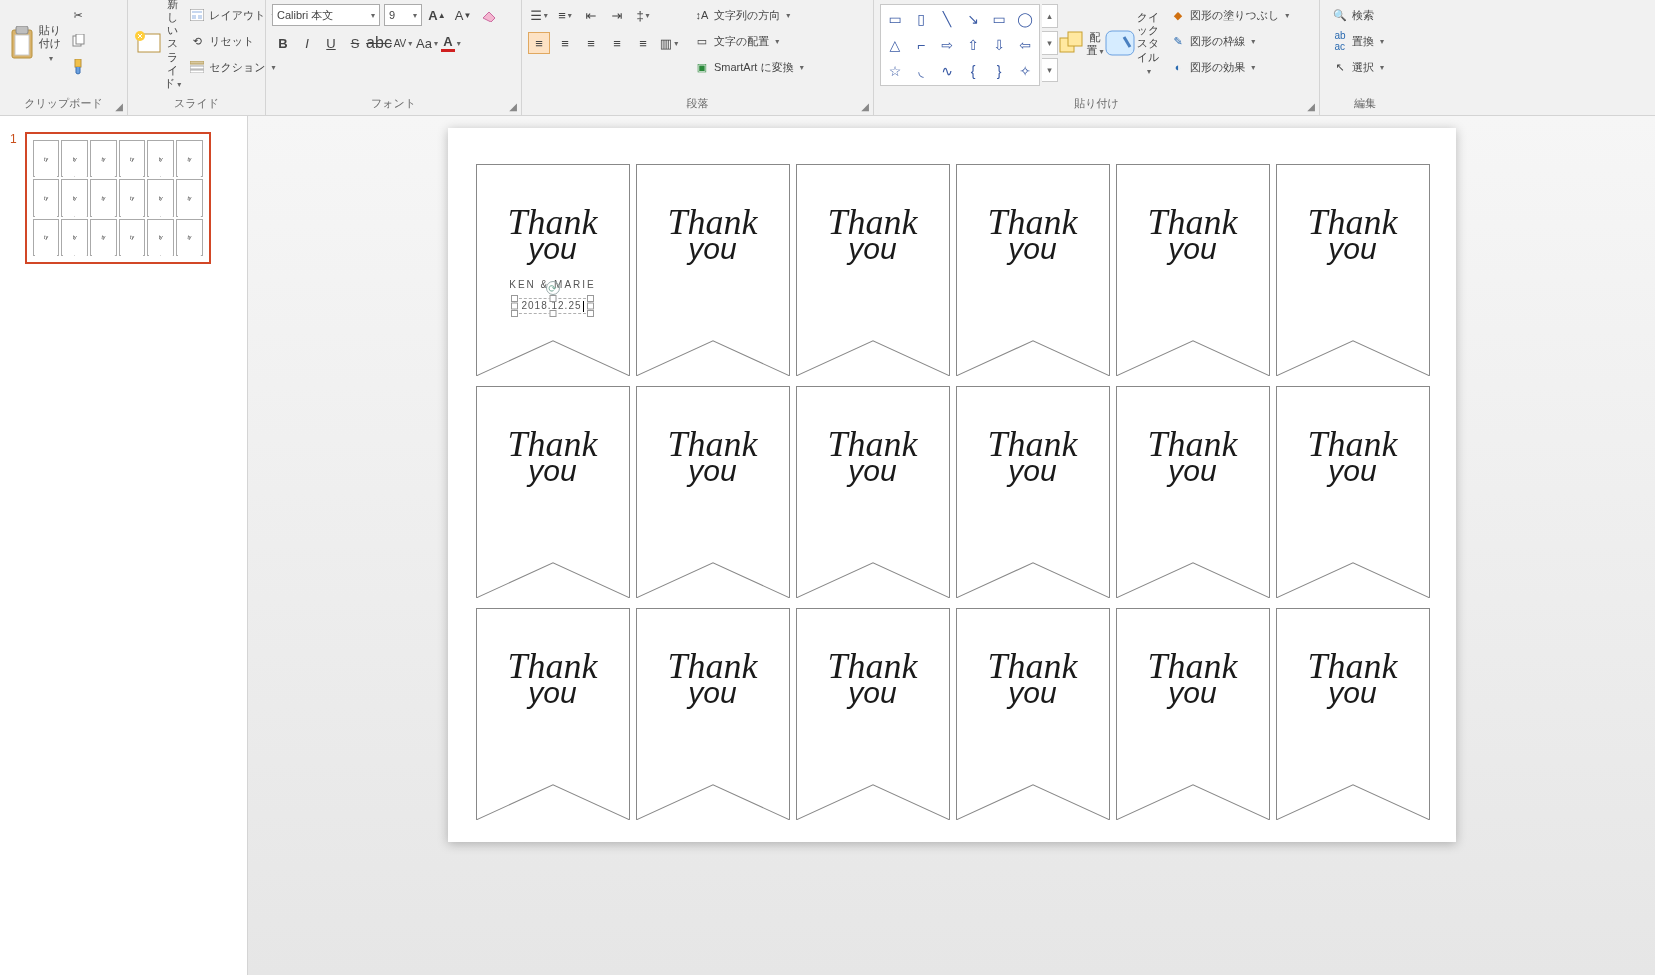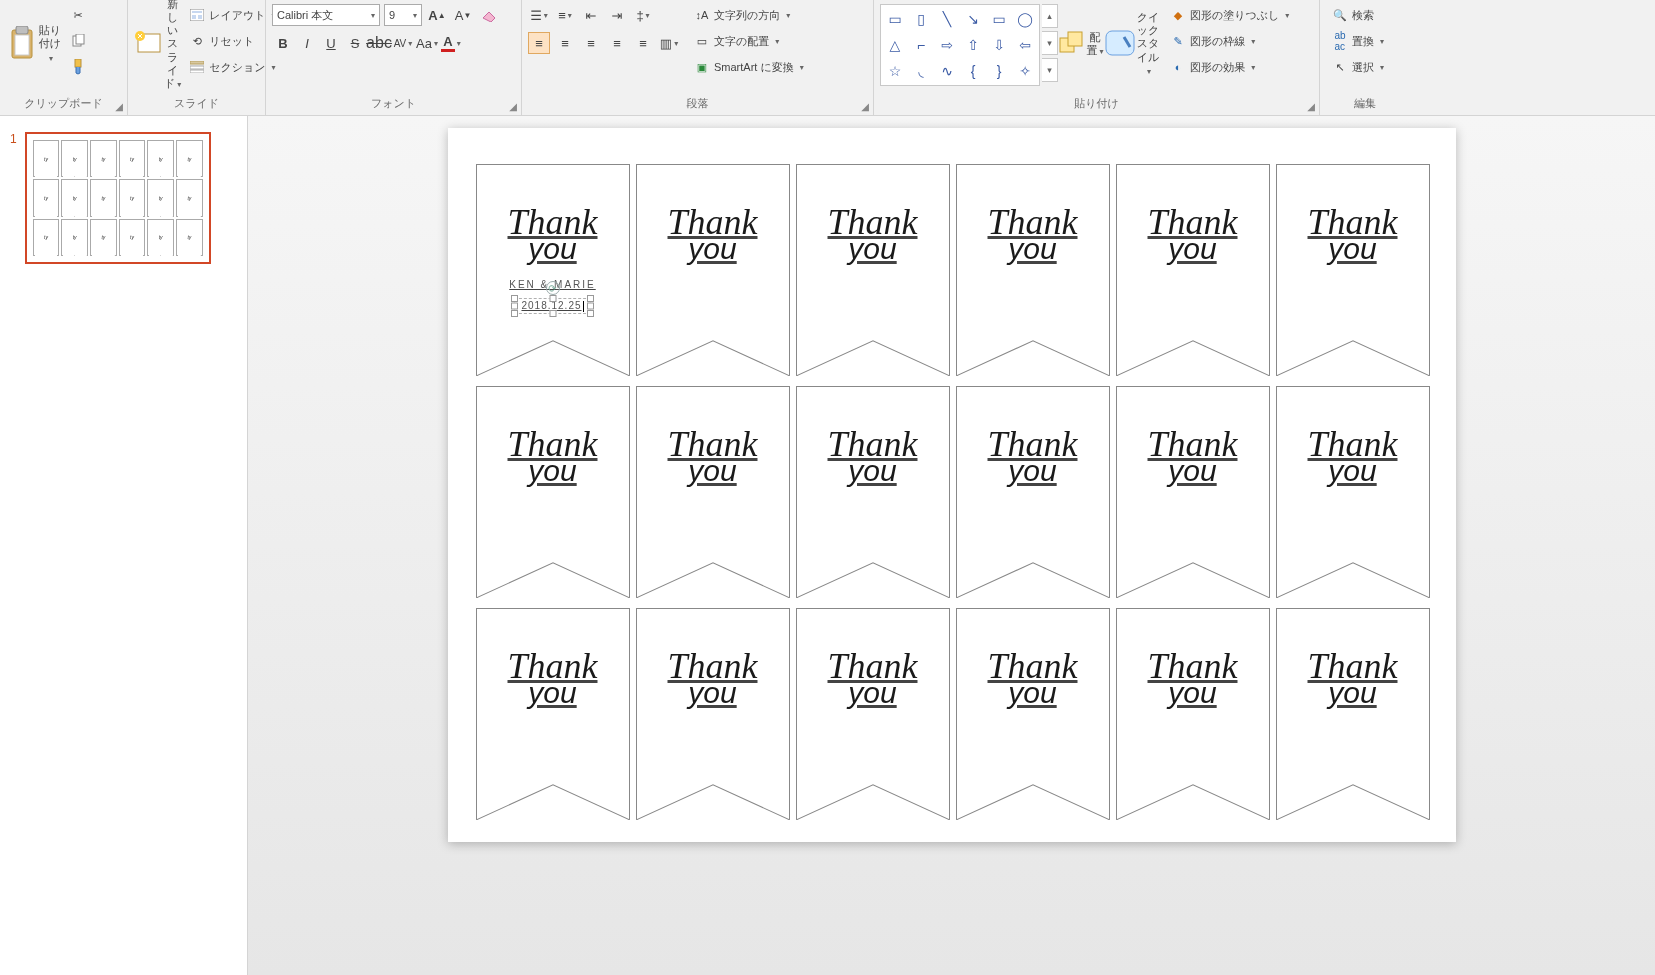--- a/index.html
+++ b/index.html
@@ -34,21 +34,21 @@
 .workspace { display: flex; height: calc(975px - 116px); }
 .thumb-panel { width: 248px; background: #fff; border-right: 1px solid #d4d4d4; padding: 16px 10px; }
 .thumb-wrap { display: flex; gap: 8px; }
 .thumb-num { font-size: 12px; color: #c94f1b; }
 .thumb { width: 186px; height: 132px; border: 2px solid #d24726; background: #fff; position: relative; padding: 6px; }
 .thumb-grid { display: grid; grid-template-columns: repeat(6, 1fr); grid-template-rows: repeat(3, 1fr); gap: 2px; width: 100%; height: 100%; }
 .thumb-flag { border: 0.5px solid #aaa; position: relative; font-size: 5px; font-style: italic; display:flex; align-items:center; justify-content:center; color:#333; background:#fff;}
 .thumb-flag::after { content: ""; position: absolute; bottom: -1px; left: 0; right: 0; height: 6px; background: linear-gradient(to bottom right, transparent 49%, #fff 50%) left/50% 100% no-repeat, linear-gradient(to bottom left, transparent 49%, #fff 50%) right/50% 100% no-repeat; }
 
 .canvas-area { flex: 1; background: #eaeaea; background: linear-gradient(#f6f6f6,#e6e6e6); display: flex; justify-content: center; align-items: flex-start; padding-top: 12px; overflow: auto; }
-.slide { width: 1008px; height: 714px; background: #fff; box-shadow: 0 2px 10px rgba(0,0,0,0.25); position: relative; text-decoration: underline; }
+.slide { width: 1008px; height: 714px; background: #fff; box-shadow: 0 2px 10px rgba(0,0,0,0.25); position: relative; }
 .flags { display: grid; grid-template-columns: repeat(6, 154px); grid-template-rows: repeat(3, 212px); gap: 10px 6px; padding: 36px 28px 20px; }
 .flag { border: 1px solid #888; position: relative; background: #fff; display: flex; flex-direction: column; align-items: center; padding-top: 42px; }
 .flag svg.notch { position: absolute; bottom: -1px; left: -1px; width: calc(100% + 2px); height: 44px; }
 .ty { font-family: "Brush Script MT", cursive; font-size: 36px; line-height: 0.85; color: #1a1a1a; text-align: center; font-style: italic; }
 .ty .l2 { display:block; font-size: 30px; margin-top: -2px;}
 .names { font-size: 10px; letter-spacing: 2px; color: #555; margin-top: 18px; font-family: Arial, sans-serif;}
 .datebox { border: 1px dashed #b0b0b0; padding: 1px 6px; font-size: 10px; letter-spacing: 1px; color: #555; margin-top: 8px; position: relative; font-family: Arial, sans-serif;}
 .handle { width: 7px; height: 7px; background: #fff; border: 1px solid #999; position: absolute; }
 .rot { position: absolute; top: -18px; left: 50%; transform: translateX(-50%); width: 14px; height: 14px; border: 1px solid #9aa; border-radius: 50%; color: #7a9; font-size: 10px; display:flex;align-items:center;justify-content:center;}
 .cursor { display:inline-block; width:1px; height:11px; background:#000; vertical-align:middle; margin-left:1px;}

